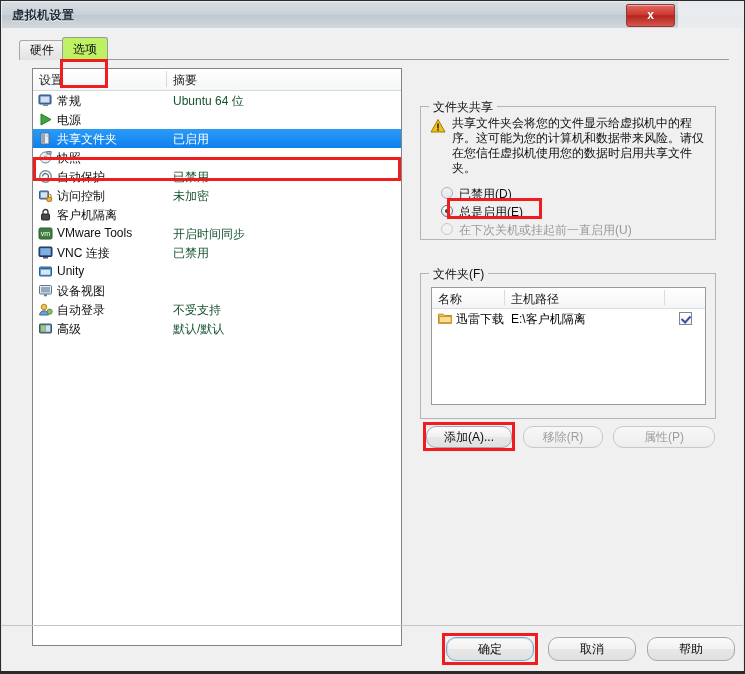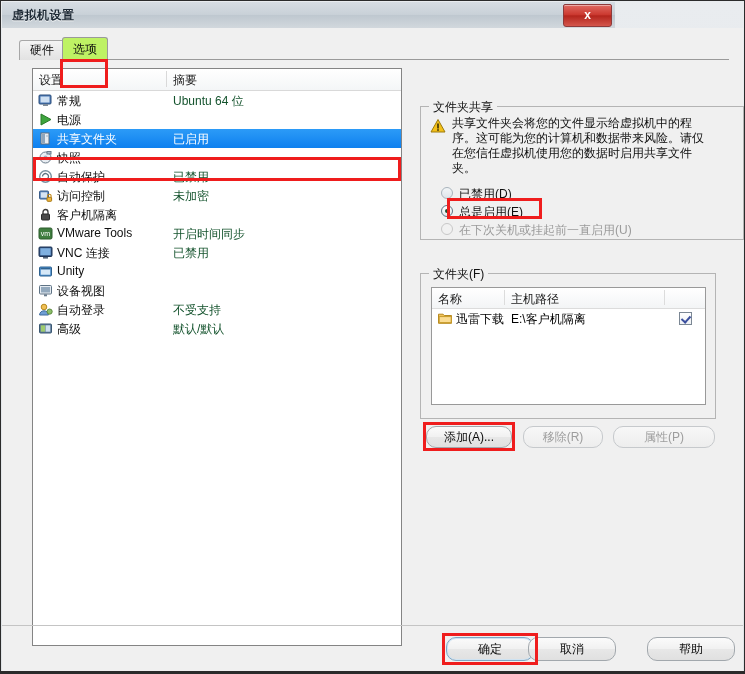--- a/index.html
+++ b/index.html
@@ -25,21 +25,21 @@
     box-sizing: border-box;
     border: 1px solid #2b2b2b;
     border-bottom-width: 3px;
     background: #f0f0f0;
     background: linear-gradient(to bottom, #e9ecef 0%, #dfe3e6 100%);
   }
 
   .titlebar {
     position: absolute;
     left: 1px; top: 1px;
-    width: 613px;
+    width: 676px;
     height: 26px;
     background: linear-gradient(to bottom, #d7dde3 0%, #c9d1d8 48%, #bfc8d0 52%, #d2d8dd 100%);
     border-bottom: 1px solid #9aa4ac;
   }
   .title-text {
     position: absolute;
     left: 10px;
     top: 5px;
     font-size: 12px;
     font-weight: bold;
@@ -206,21 +206,21 @@
     top: -8px;
     padding: 0 4px;
     background: #f0f0f0;
     font-size: 12px;
     color: #0f0f0f;
     white-space: nowrap;
   }
   #gb-sharing {
     left: 418px;
     top: 78px;
-    width: 324px;
+    width: 296px;
     height: 134px;
     padding-left: 32px;
   }
   #gb-folders {
     left: 418px;
     top: 245px;
     width: 296px;
     height: 146px;
   }
 
@@ -401,21 +401,21 @@
 
   .footer-sep {
     position: absolute;
     left: 0;
     top: 597px;
     width: 741px;
     height: 1px;
     background: #c4c4c4;
   }
   #btn-ok     { left: 444px; top: 609px; width: 88px; height: 24px; line-height: 22px; }
-  #btn-cancel { left: 526px; top: 609px; width: 88px; height: 24px; line-height: 22px; }
+  #btn-cancel { left: 546px; top: 609px; width: 88px; height: 24px; line-height: 22px; }
   #btn-help   { left: 645px; top: 609px; width: 88px; height: 24px; line-height: 22px; }
 
   
   .anno {
     position: absolute;
     border: 3px solid #ef1d1d;
     box-sizing: border-box;
     pointer-events: none;
     z-index: 30;
   }

